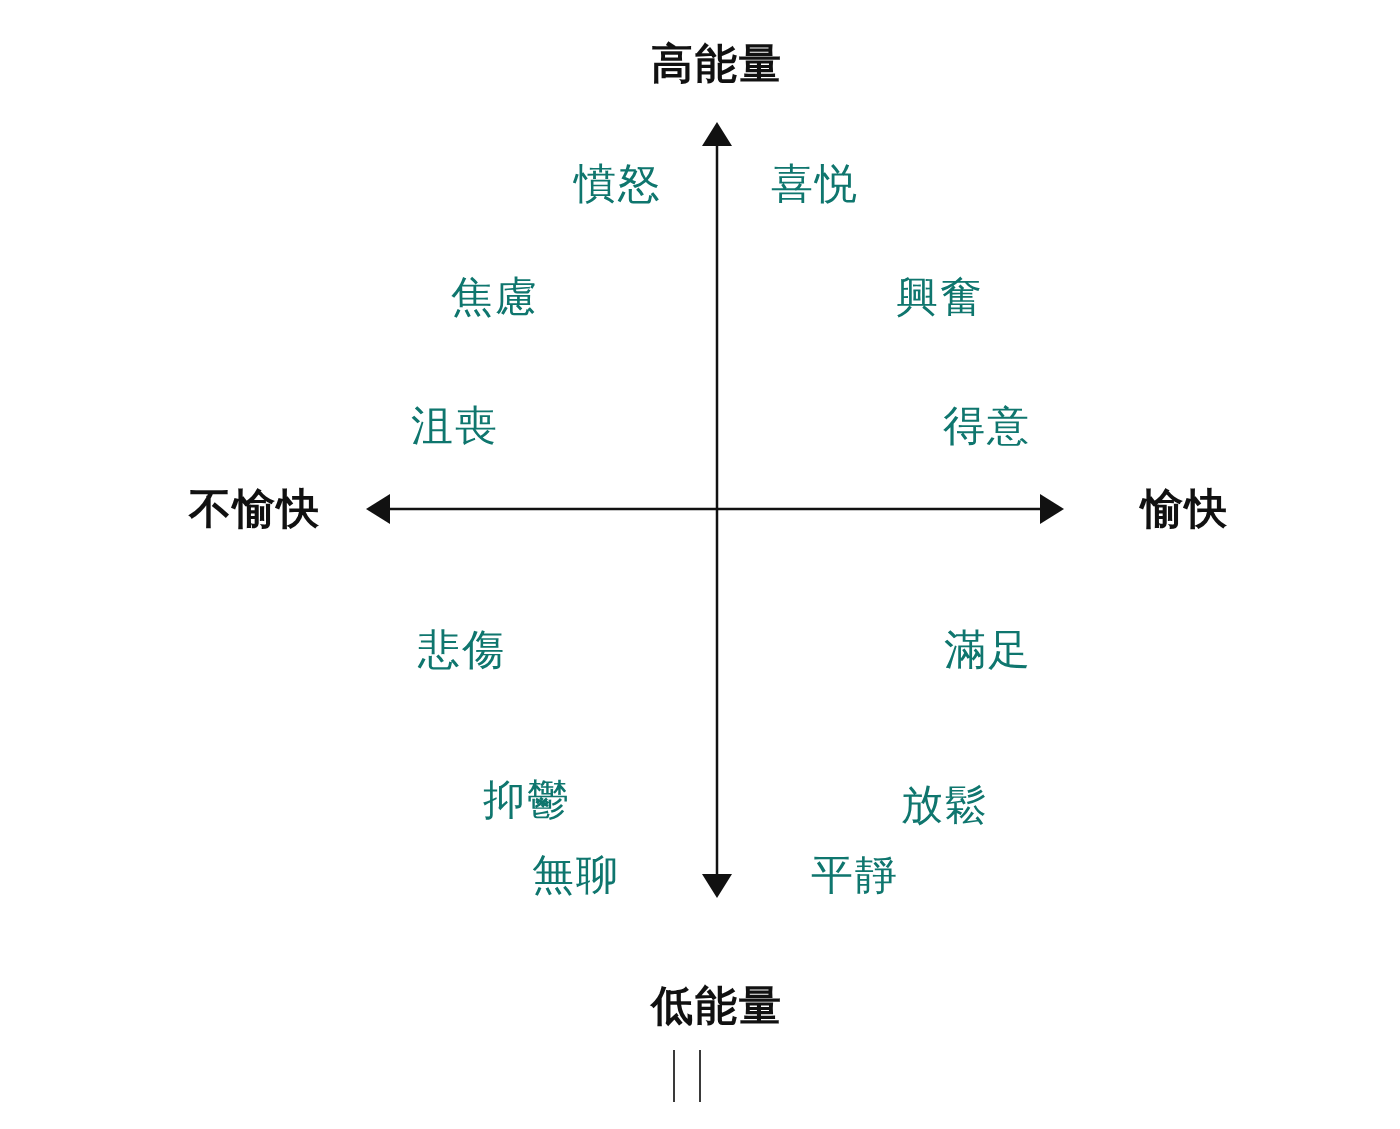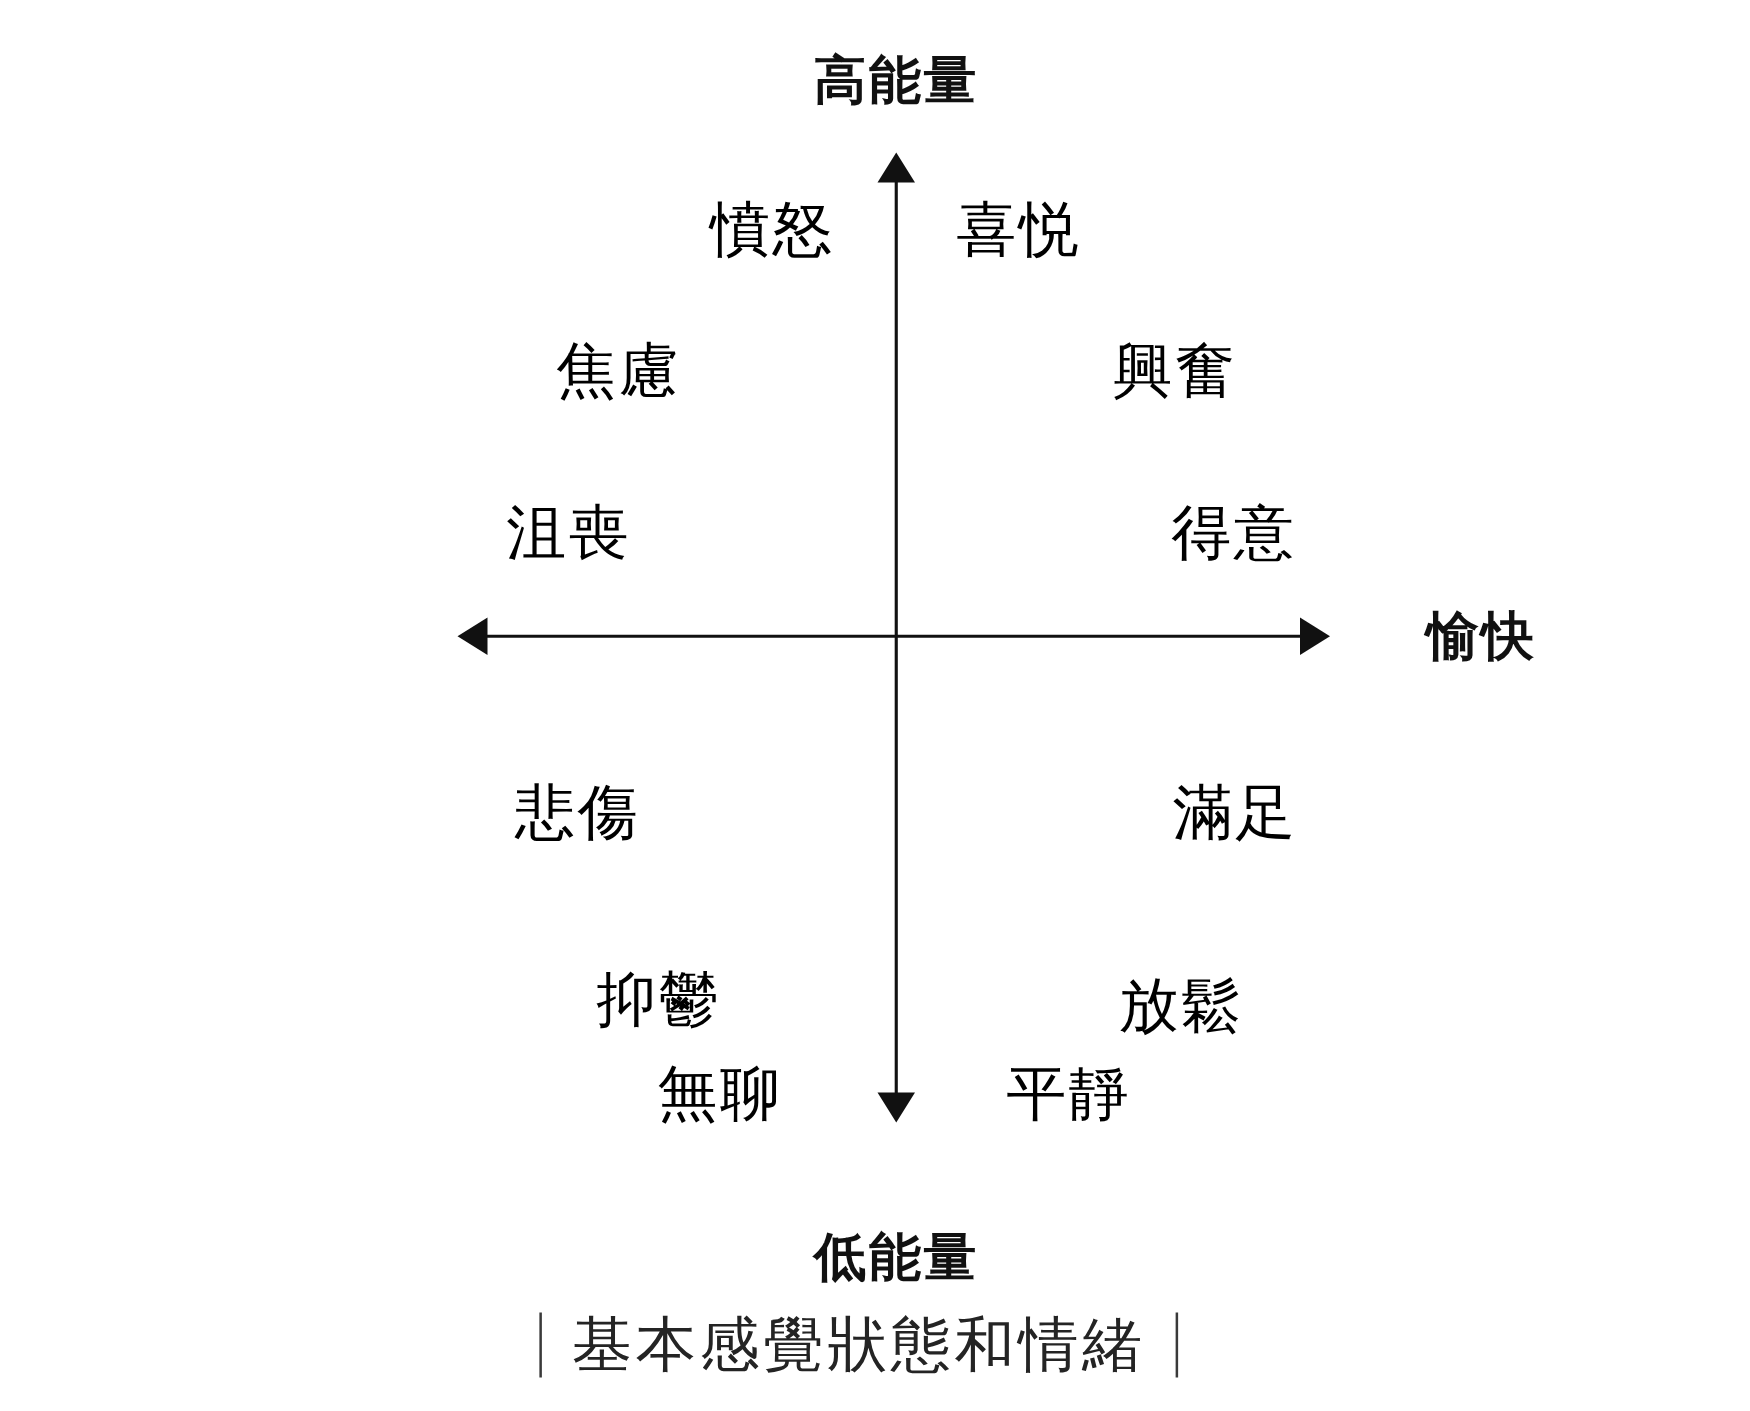--- a/index.html
+++ b/index.html
@@ -28,23 +28,23 @@
     white-space: nowrap;
     color: #1c1c1c;
   }
   .axis-label {
     font-size: 42px;
     font-weight: 700;
     color: #111111;
     letter-spacing: 2px;
   }
   .emotion-label {
-    font-size: 48px;
+    font-size: 42px;
     font-weight: 300;
-    color: #000000;
+    color: #0f766e;
     letter-spacing: 2px;
   }
   .caption-row {
     position: absolute;
     left: 687px;
     top: 1076px;
     transform: translate(-50%, -50%);
     display: flex;
     align-items: center;
     gap: 24px;
@@ -73,37 +73,37 @@
     <polygon points="717,122 702,146 732,146" fill="#111111"></polygon>
     <polygon points="717,898 702,874 732,874" fill="#111111"></polygon>
 
     <line x1="384" y1="509" x2="1048" y2="509" stroke="#111111" stroke-width="2.5"></line>
     <polygon points="366,509 390,494 390,524" fill="#111111"></polygon>
     <polygon points="1064,509 1040,494 1040,524" fill="#111111"></polygon>
   </svg>
 
   <div class="label axis-label" style="left:717px; top:64px;">高能量</div>
   <div class="label axis-label" style="left:717px; top:973px;margin-top:33px;">低能量</div>
+  <div class="label axis-label" style="left:255px; top:509px;">不愉快</div>
   <div class="label axis-label" style="left:1141px; top:509px;margin-left:44px;">愉快</div>
 
   <div class="label emotion-label" style="left:618px; top:184px;">憤怒</div>
   <div class="label emotion-label" style="left:495px; top:297px;">焦慮</div>
   <div class="label emotion-label" style="left:455px; top:426px;">沮喪</div>
 
   <div class="label emotion-label" style="left:815px; top:184px;">喜悦</div>
   <div class="label emotion-label" style="left:940px; top:297px;">興奮</div>
   <div class="label emotion-label" style="left:987px; top:426px;">得意</div>
 
   <div class="label emotion-label" style="left:462px; top:650px;">悲傷</div>
   <div class="label emotion-label" style="left:493px; top:800px;margin-left:34px;">抑鬱</div>
   <div class="label emotion-label" style="left:576px; top:875px;">無聊</div>
 
   <div class="label emotion-label" style="left:988px; top:650px;text-align:center;">滿足</div>
   <div class="label emotion-label" style="left:945px; top:805px;">放鬆</div>
   <div class="label emotion-label" style="left:855px; top:875px;">平靜</div>
 
   <div class="caption-row">
     <div class="caption-bar"></div>
-    <div class="caption-text">基本感覺狀態和情緒</div>
     <div class="caption-bar"></div>
   </div>
 
 </div>
 
 </body></html>

